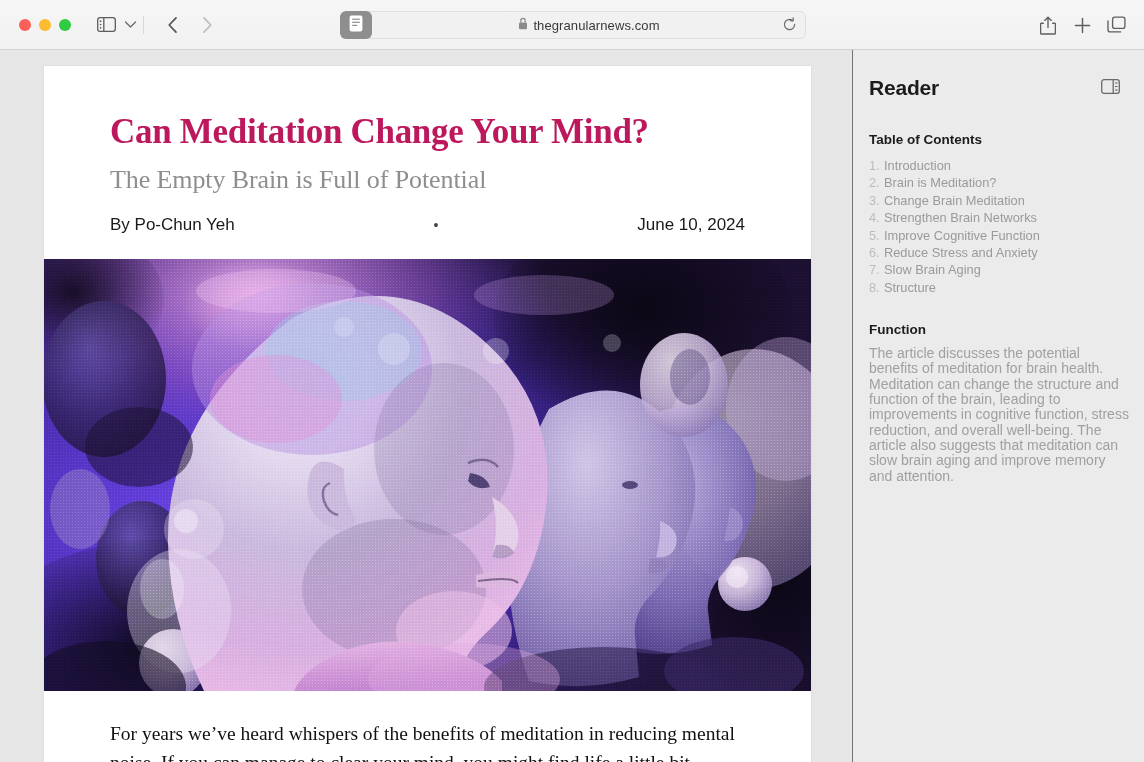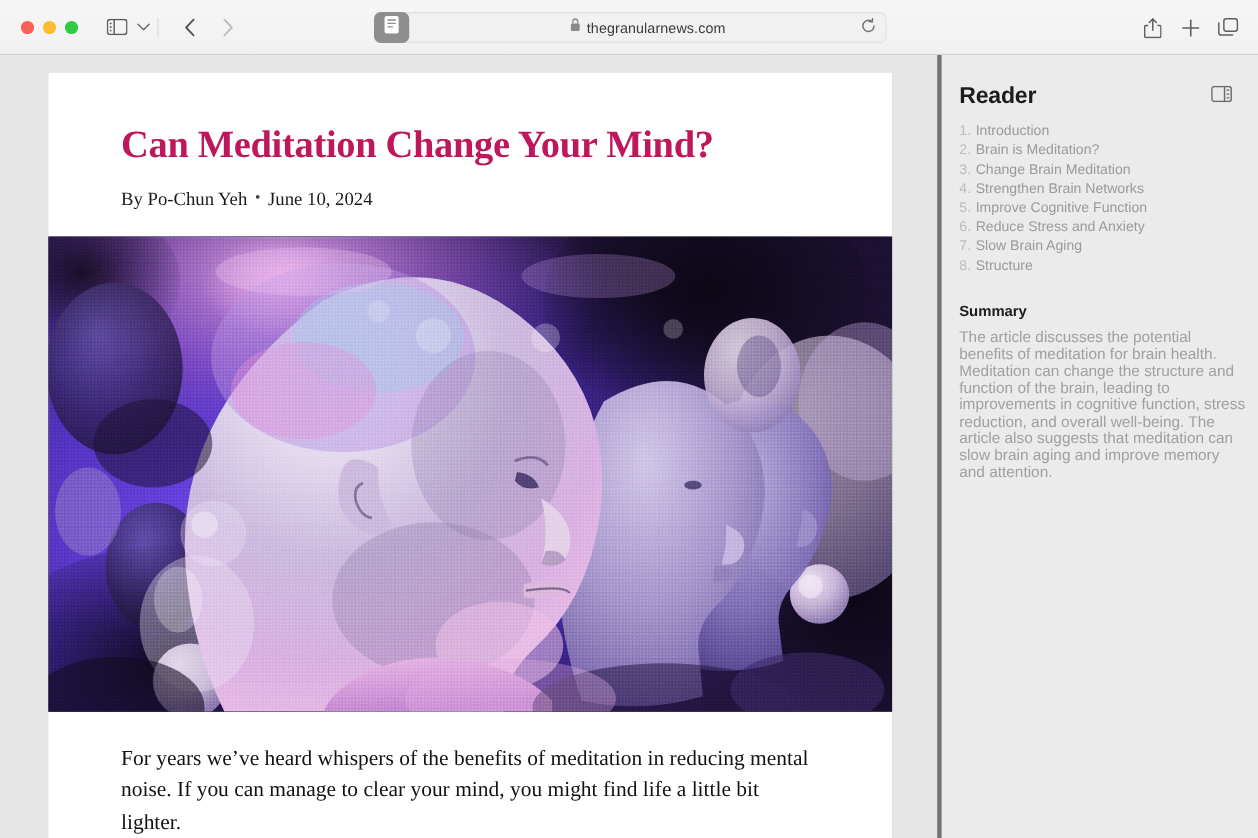--- a/index.html
+++ b/index.html
@@ -109,24 +109,24 @@
     line-height: 1.12;
   }
   #article-subtitle {
     font-family: "Liberation Serif", serif;
     font-size: 26px; font-weight: normal;
     color: #8e8e8e;
     margin-top: 14px;
     letter-spacing: -0.1px;
   }
   #article-byline {
-    font-family: Liberation Serif, serif;
+    font-family: Liberation Sans, sans-serif;
     font-size: 17px; color: #1a1a1a;
     margin-top: 20px;
-    display: flex; align-items: center; gap: 7px;
+    display: flex; align-items: center; gap: 7px; justify-content: space-between;
   }
   #byline-sep { color: #444; font-size: 14px; }
   #hero-wrap {
     margin-top: 24px;
     width: 767px; height: 432px;
     position: relative; overflow: hidden;
     background: #120b22;
   }
   #hero-img {
     position: absolute; inset: 0;
@@ -149,21 +149,21 @@
     font-family: "Liberation Serif", serif;
     font-size: 19.5px; line-height: 1.50;
     color: #111111;
   }
 
   
   #reader-sidebar {
     position: absolute; left: 852px; top: 50px;
     width: 292px; height: 712px;
     background: #ebebeb;
-    border-left: 4px solid #737373;
+    border-left: 1px solid #737373;
     padding: 26px 22px 0 14px;
     overflow: hidden;
   }
   #sb-head {
     display: flex; align-items: center; justify-content: space-between;
     padding-left: 2px;
   }
   #sb-title {
     font-size: 21px; font-weight: bold; color: #1c1c1c;
     letter-spacing: -0.2px;
@@ -311,20 +311,21 @@
         </span>
       </div>
     </div>
   </div>
 
   <div id="content-area">
     <div id="page-card">
 
       <div id="article-header">
         <h1 id="article-title">Can Meditation Change Your Mind?</h1>
+        <h2 id="article-subtitle">The Empty Brain is Full of Potential</h2>
         <div id="article-byline">
           <span>By Po-Chun Yeh</span>
           <span id="byline-sep">•</span>
           <span>June 10, 2024</span>
         </div>
       </div>
 
       <div id="hero-wrap">
         <svg id="hero-img" viewBox="0 0 767 432" preserveAspectRatio="xMidYMid slice">
           <defs>
@@ -479,20 +480,21 @@
             <rect x="0.7" y="0.7" width="17.6" height="13.6" rx="2.3" fill="none" stroke="#6a6a6a" stroke-width="1.3"></rect>
             <line x1="12.2" y1="0.9" x2="12.2" y2="14.1" stroke="#6a6a6a" stroke-width="1.3"></line>
             <line x1="14" y1="4" x2="16.6" y2="4" stroke="#6a6a6a" stroke-width="1.1"></line>
             <line x1="14" y1="7.5" x2="16.6" y2="7.5" stroke="#6a6a6a" stroke-width="1.1"></line>
             <line x1="14" y1="11" x2="16.6" y2="11" stroke="#6a6a6a" stroke-width="1.1"></line>
           </svg>
         </span>
       </div>
     </div>
 
+    <div class="sb-section-title" id="toc-title">Table of Contents</div>
 
     <ol id="toc-list">
       <li>
           <span class="toc-num">1.</span>
           <span>Introduction</span>
         </li>
       <li>
           <span class="toc-num">2.</span>
           <span>Brain is Meditation?</span>
         </li>
@@ -515,17 +517,17 @@
       <li>
           <span class="toc-num">7.</span>
           <span>Slow Brain Aging</span>
         </li>
       <li>
           <span class="toc-num">8.</span>
           <span>Structure</span>
         </li>
     </ol>
 
-    <div class="sb-section-title" id="summary-title">Summary</div>
+    <div class="sb-section-title" id="summary-title">Function</div>
     <div id="summary-text">The article discusses the potential benefits of meditation for brain health. Meditation can change the structure and function of the brain, leading to improvements in cognitive function, stress reduction, and overall well-being. The article also suggests that meditation can slow brain aging and improve memory and attention.</div>
   </div>
 
 </div>
 
 </body></html>

